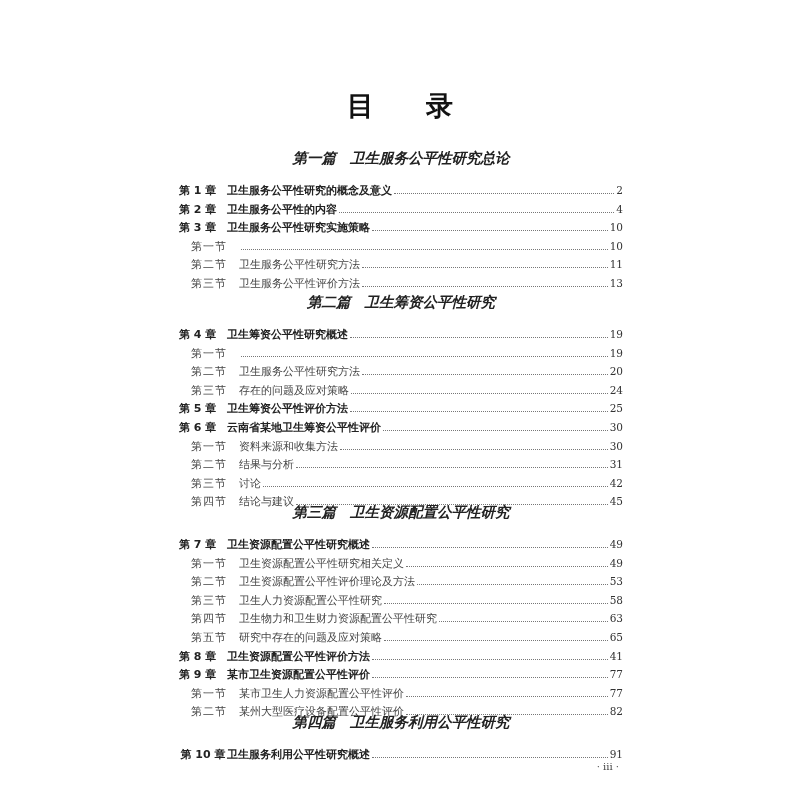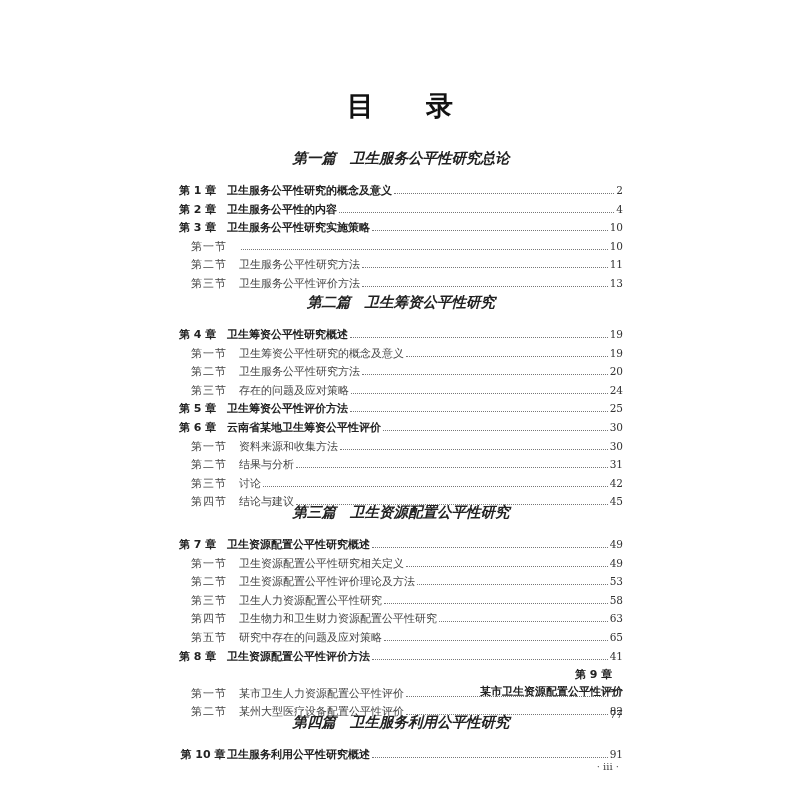--- a/index.html
+++ b/index.html
@@ -86,21 +86,20 @@
     </div>
     <div class="part" style="top: 293px;"><span class="pnum">第二篇</span><span>卫生筹资公平性研究</span></div>
     <div class="row chapter" style="top: 326px;">
       <span class="num">第 4 章</span>
       <span class="title">卫生筹资公平性研究概述</span>
       <span class="leader"></span>
       <span class="pg">19</span>
     </div>
     <div class="row section" style="top: 344.6px;">
       <span class="num">第一节</span>
-      <span class="title">卫生筹资公平性研究的概念及意义</span>
       <span class="leader"></span>
       <span class="pg">19</span>
     </div>
     <div class="row section" style="top: 363.2px;">
       <span class="num">第二节</span>
       <span class="title">卫生服务公平性研究方法</span>
       <span class="leader"></span>
       <span class="pg">20</span>
     </div>
     <div class="row section" style="top: 381.8px;">
@@ -181,21 +180,21 @@
       <span class="title">研究中存在的问题及应对策略</span>
       <span class="leader"></span>
       <span class="pg">65</span>
     </div>
     <div class="row chapter" style="top: 647.6px;">
       <span class="num">第 8 章</span>
       <span class="title">卫生资源配置公平性评价方法</span>
       <span class="leader"></span>
       <span class="pg">41</span>
     </div>
-    <div class="row chapter" style="top: 666.2px; flex-direction: column;">
+    <div class="row chapter" style="top: 666.2px;">
       <span class="num">第 9 章</span>
       <span class="title">某市卫生资源配置公平性评价</span>
       <span class="leader"></span>
       <span class="pg">77</span>
     </div>
     <div class="row section" style="top: 684.8px;">
       <span class="num">第一节</span>
       <span class="title">某市卫生人力资源配置公平性评价</span>
       <span class="leader"></span>
       <span class="pg">77</span>

